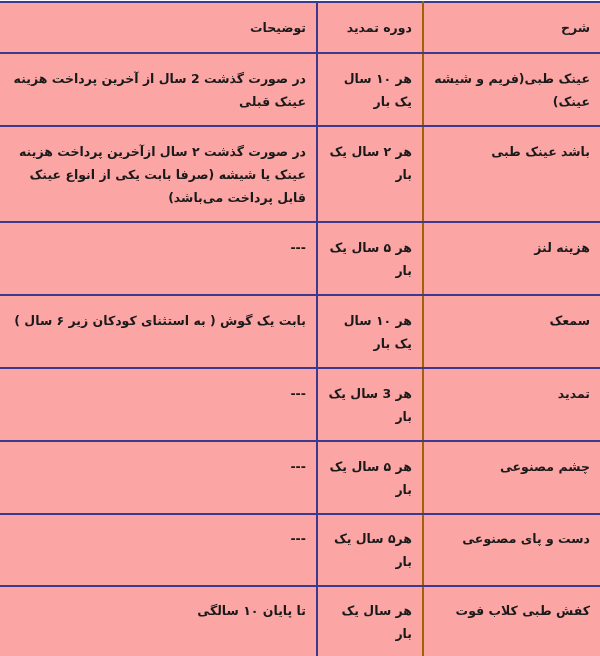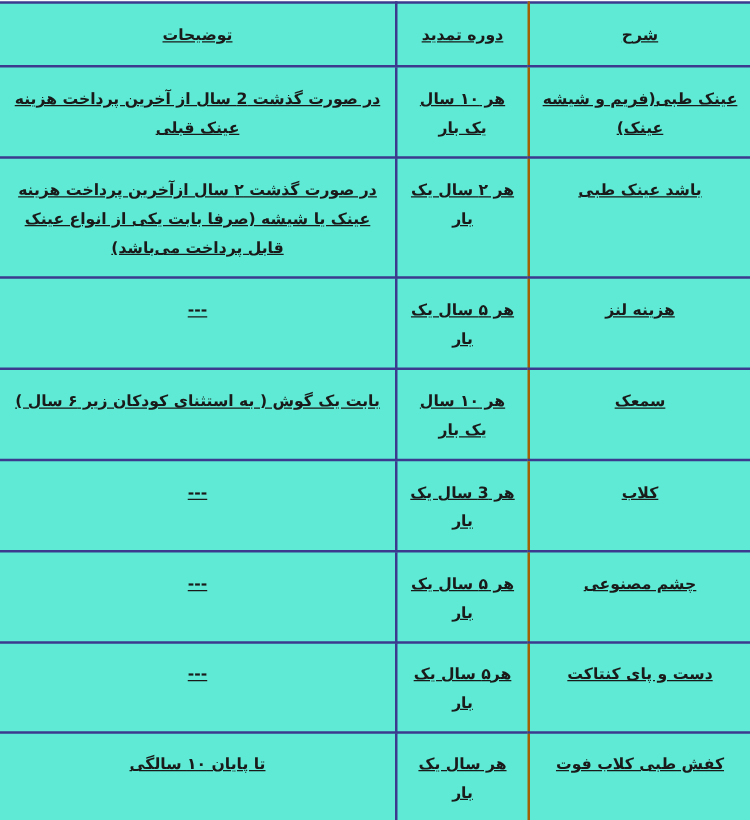--- a/index.html
+++ b/index.html
@@ -18,27 +18,26 @@
       direction: rtl;
       width: 600px;
       border-collapse: collapse;
       margin-top: 1px;
       table-layout: fixed;
     }
     table.grid th, table.grid td {
       border-top: 2px solid #3b3a8f;
       border-bottom: 2px solid #3b3a8f;
       padding: 13px 10px 12px 10px;
-      text-align: center;
+      text-align: right;
       vertical-align: top;
       font-size: 12.5px;
       font-weight: bold;
       line-height: 23px;
-      background: #5eead4;
-      text-decoration: underline;
+      background: #fca5a5;
     }
     table.grid th {
       font-weight: bold;
       vertical-align: middle;
       padding: 12px 10px;
     }
     
     table.grid th.c-desc, table.grid td.c-desc { width: 156px; border-left: 2px solid #a16207; }
     table.grid th.c-period, table.grid td.c-period { width: 84px; border-left: 2px solid #3b3a8f; }
     table.grid th.c-notes, table.grid td.c-notes { width: auto; }
@@ -80,31 +79,31 @@
       <td class="c-desc">هزینه لنز</td>
       <td class="c-period">هر ۵ سال یک بار</td>
       <td class="c-notes">---</td>
     </tr>
     <tr class="h-r4">
       <td class="c-desc">سمعک</td>
       <td class="c-period">هر ۱۰ سال یک بار</td>
       <td class="c-notes">بابت یک گوش ( به استثنای کودکان زیر ۶ سال )</td>
     </tr>
     <tr class="h-r5">
-      <td class="c-desc">کلاب</td>
+      <td class="c-desc">تمدید</td>
       <td class="c-period">هر 3 سال یک بار</td>
       <td class="c-notes">---</td>
     </tr>
     <tr class="h-r6">
       <td class="c-desc">چشم مصنوعی</td>
       <td class="c-period">هر ۵ سال یک بار</td>
       <td class="c-notes">---</td>
     </tr>
     <tr class="h-r7">
-      <td class="c-desc">دست و پای کنتاکت</td>
+      <td class="c-desc">دست و پای مصنوعی</td>
       <td class="c-period">هر۵ سال یک بار</td>
       <td class="c-notes">---</td>
     </tr>
     <tr class="h-r8">
       <td class="c-desc">کفش طبی کلاب فوت</td>
       <td class="c-period">هر سال یک بار</td>
       <td class="c-notes">تا پایان ۱۰ سالگی</td>
     </tr>
 
   </tbody>

